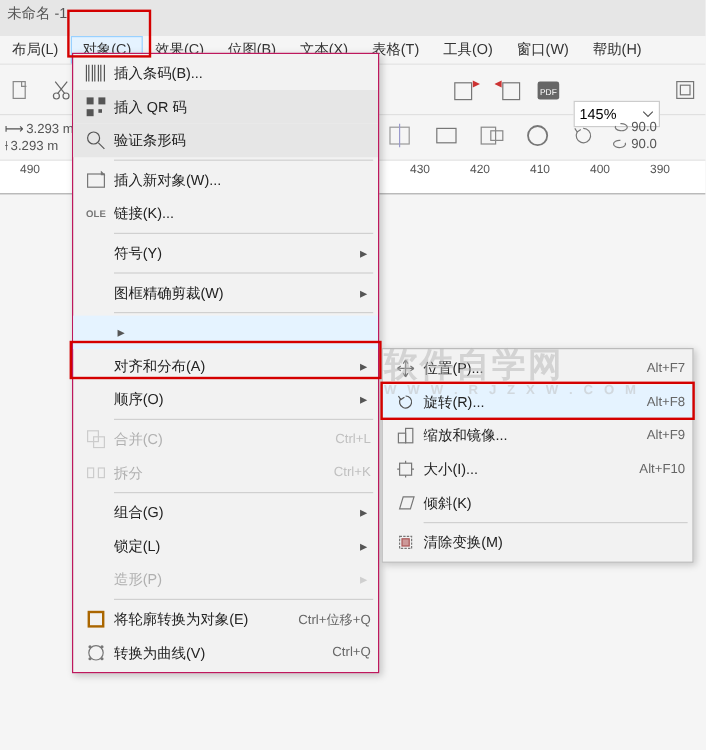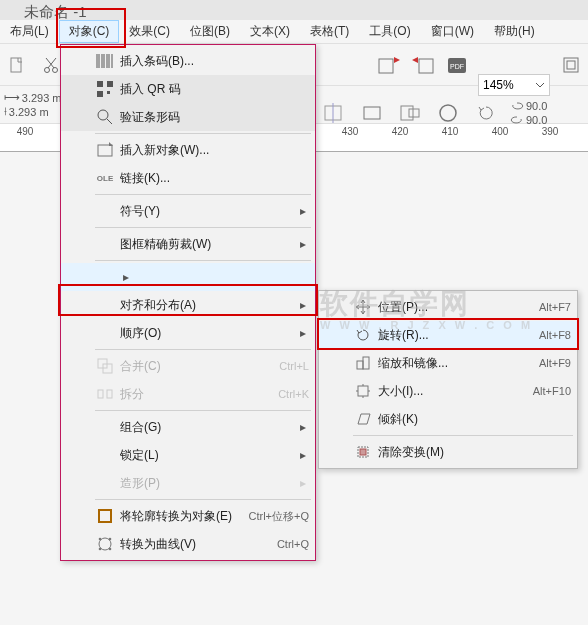--- a/index.html
+++ b/index.html
@@ -8,24 +8,24 @@
     font-size: 12px;
     background: #f5f5f5;
     color: #222;
     width: 588px;
     height: 625px;
     overflow: hidden;
     position: relative;
   }
   .title-bar {
     background: #e6e6e6;
-    padding: 3px 24px;
-    height: 20px;
+    padding: 3px 6px;
+    height: 30px;
     color: #555;
-    font-size: 15px;
+    font-size: 12px;
   }
   .menu-bar {
     display: flex;
     background: #f5f5f5;
     border-bottom: 1px solid #e0e0e0;
     height: 24px;
     align-items: stretch;
   }
   .menu-item {
     padding: 3px 10px;
@@ -116,21 +116,20 @@
   }
   .dd-row.shaded { background: #e6e6e6; }
   .dd-row.hover {
     background: #e5f3ff;
   }
   .dd-row.disabled { color: #b0b0b0; }
   .dd-row .icon-col {
     width: 30px;
     display: flex; align-items: center; justify-content: center;
     color: #555;
-    margin-left: 25px;
   }
   .dd-row.disabled .icon-col { color: #cfcfcf; }
   .dd-row .label-col { flex: 1; display: flex; gap: 2px; }
   .dd-row .accel { color: #666; font-size: 11px; }
   .dd-row.disabled .accel { color: #c0c0c0; }
   .dd-row .arrow {
     width: 12px; height: 12px;
     display: flex; align-items: center; justify-content: center;
     color: #555;
   }

